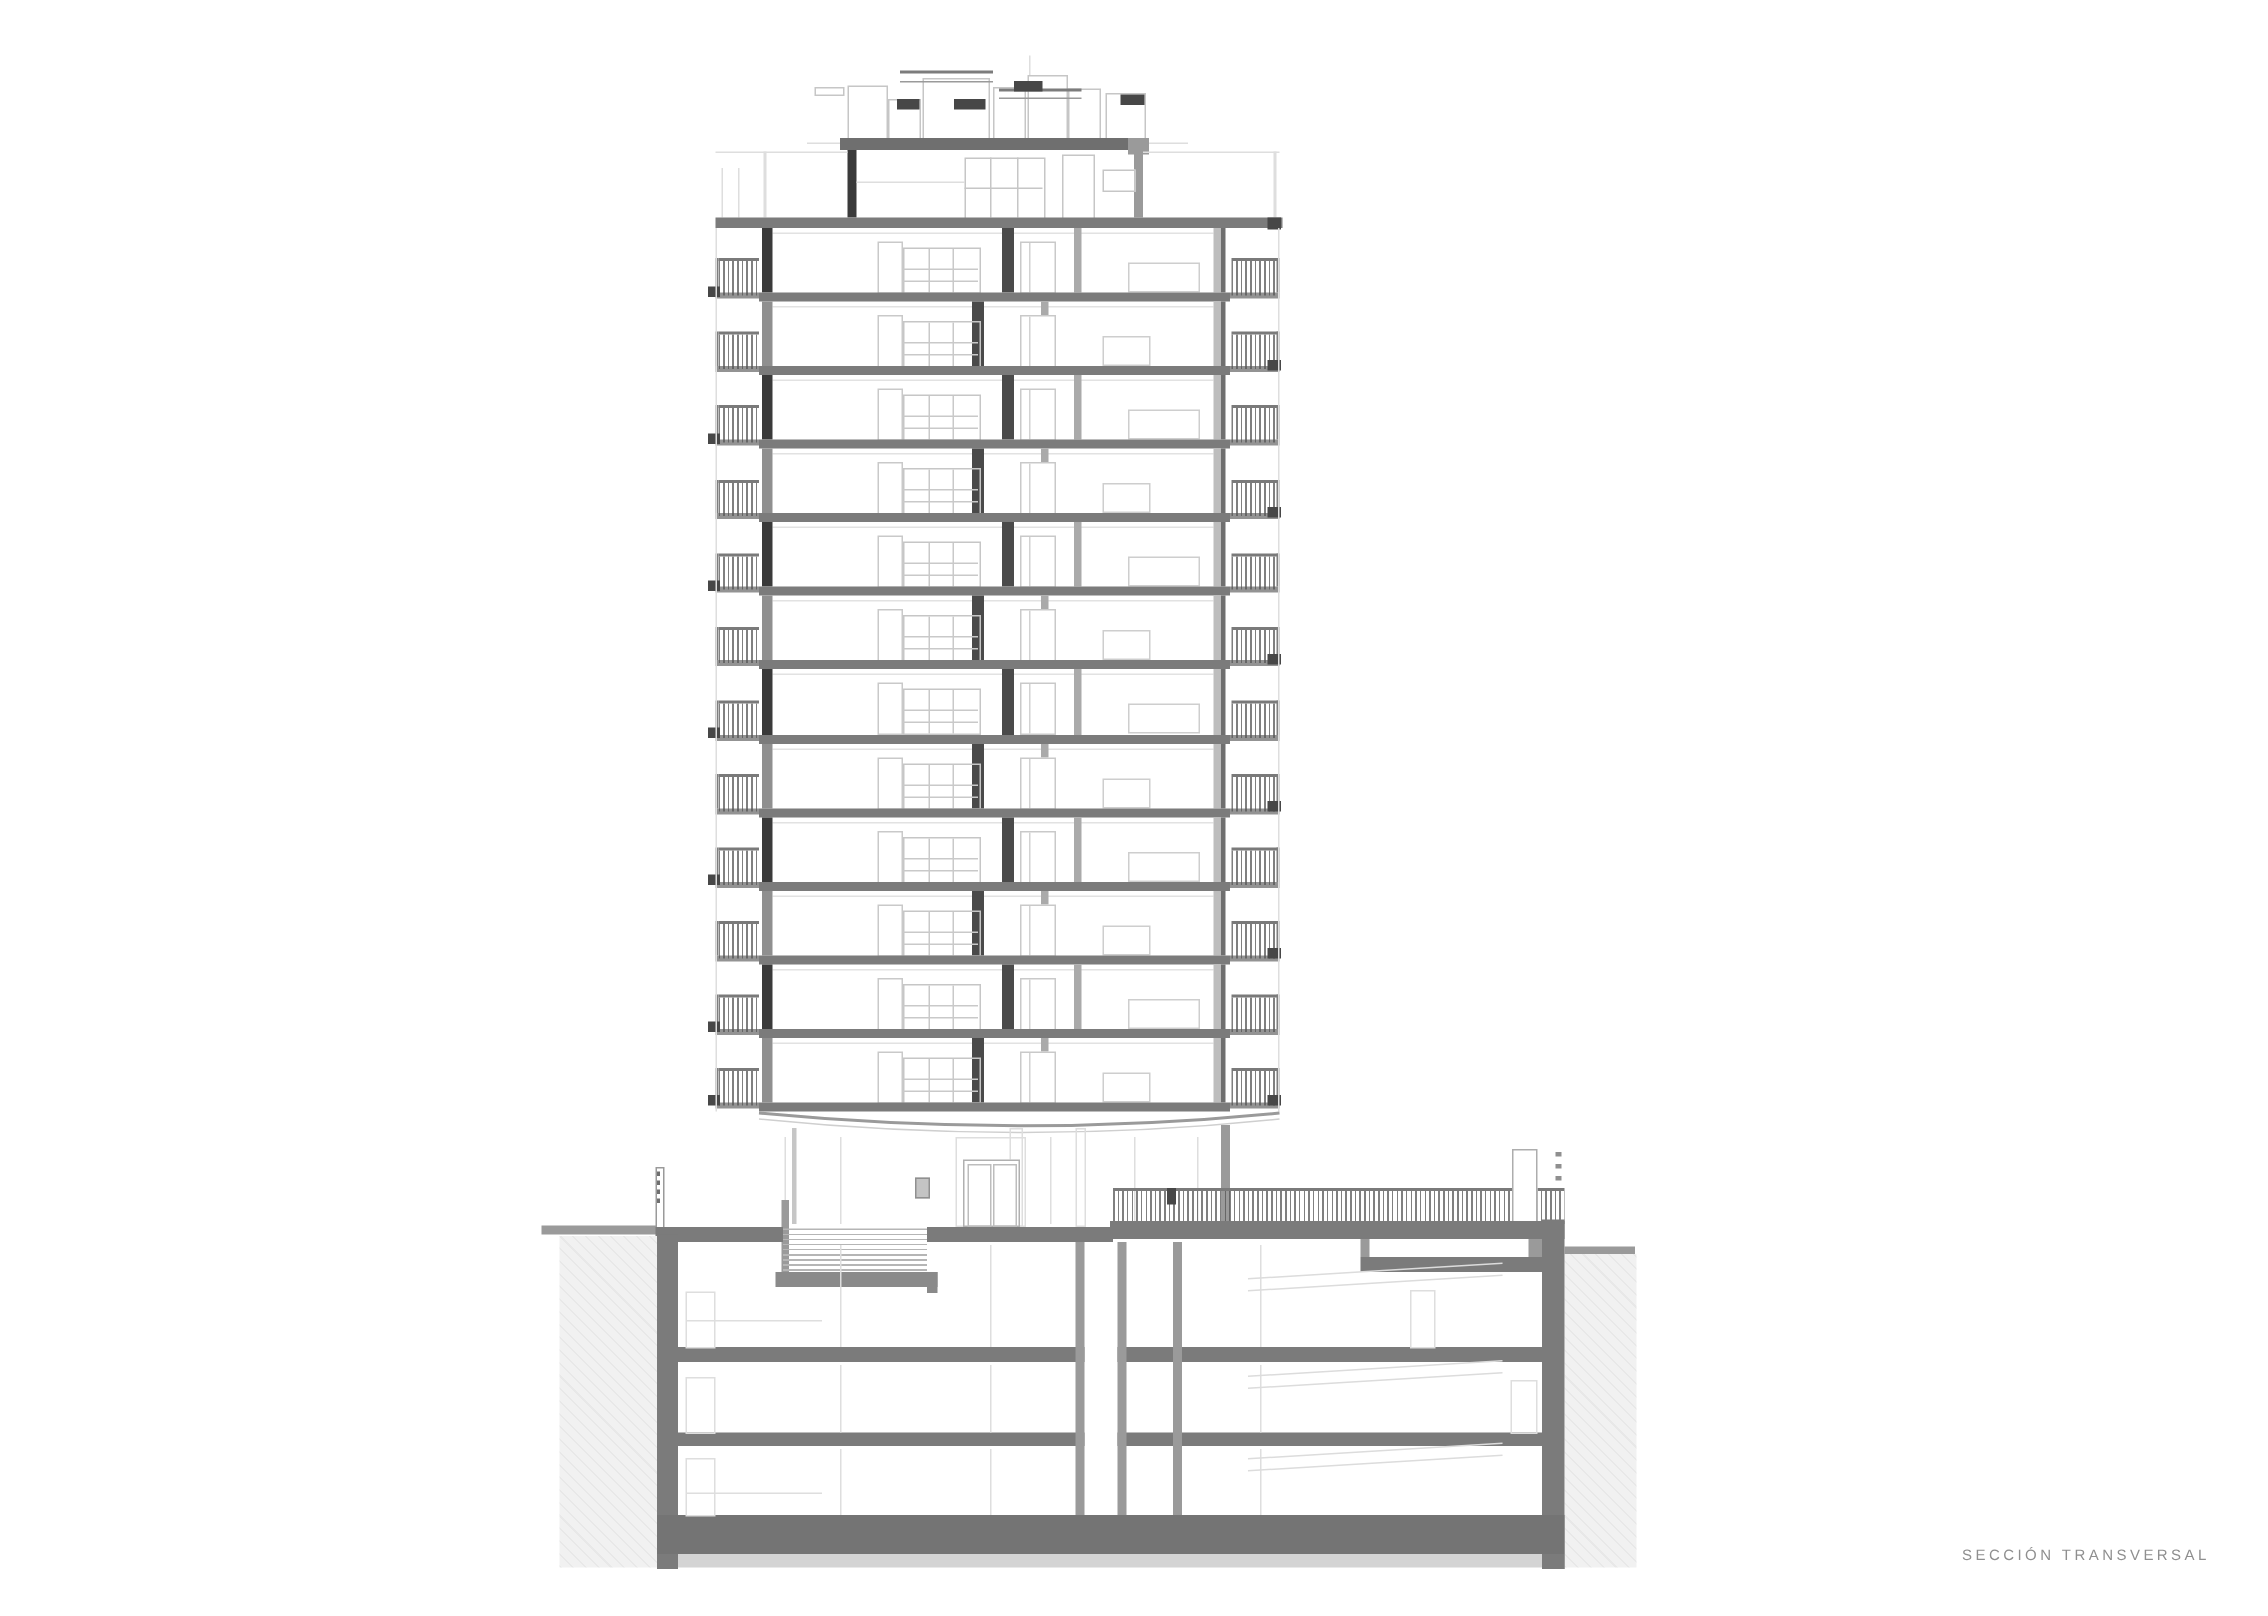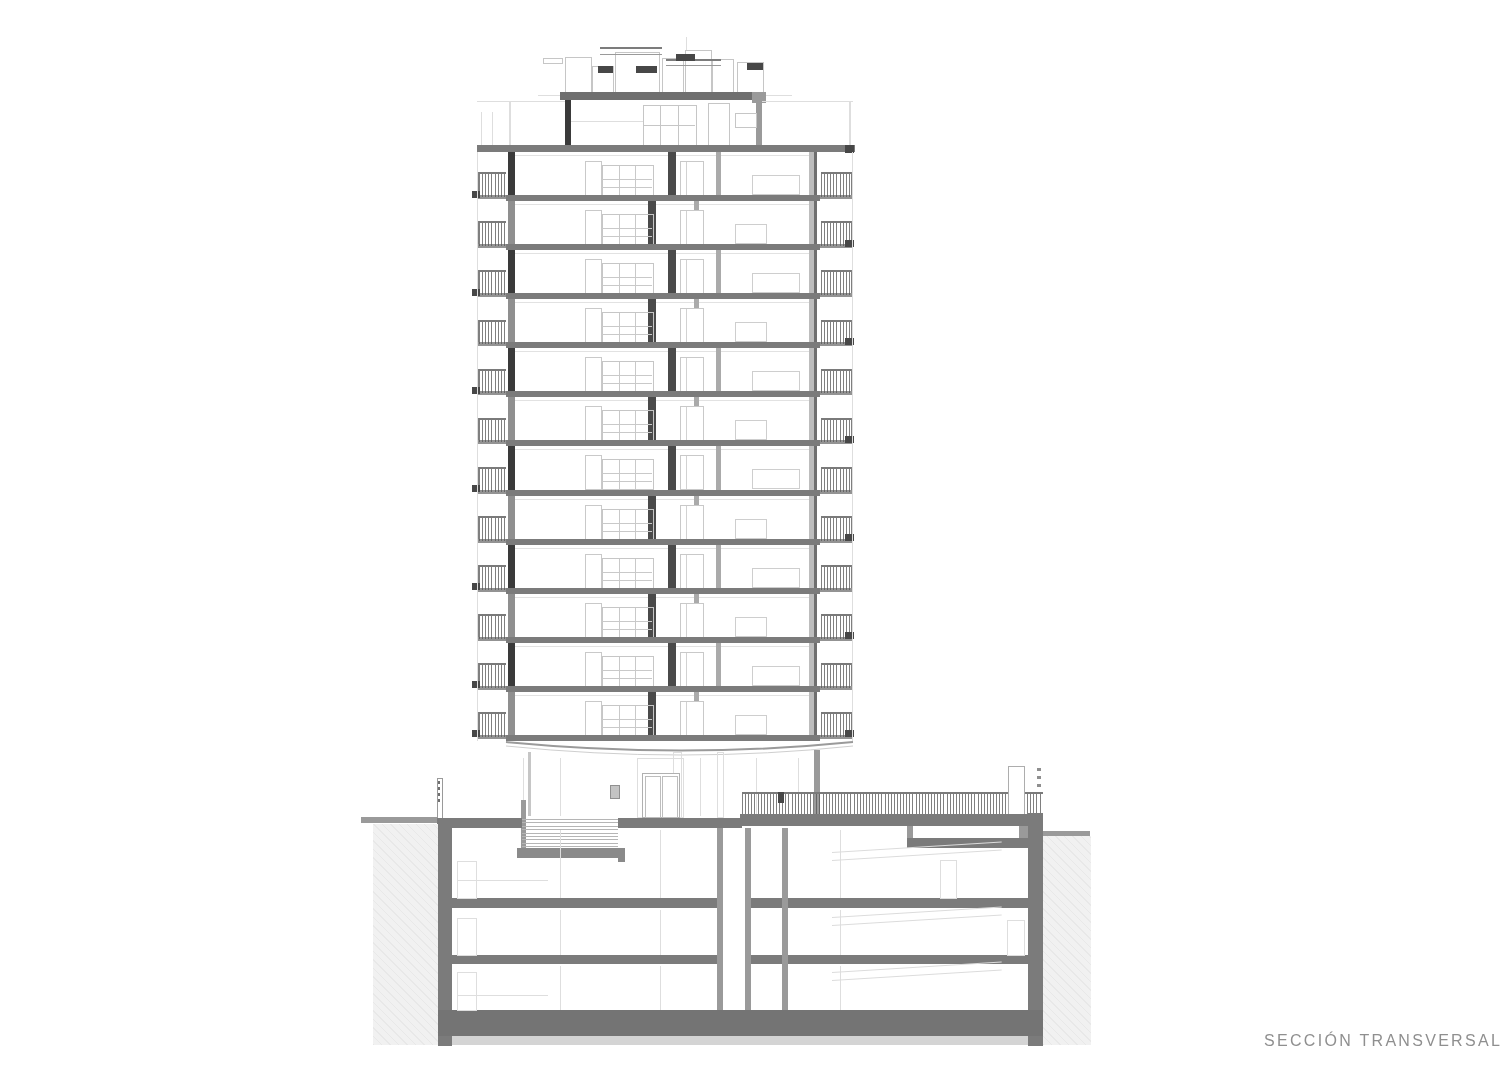--- a/index.html
+++ b/index.html
@@ -54,22 +54,22 @@
   .f-door{left:220px;top:9px;width:22px;height:33px;border:1px solid #c9c9c9;background:#fff;}
   .f-door::before{content:"";position:absolute;left:5px;top:0;bottom:0;width:1px;background:#d2d2d2;}
   .f-boxr{left:292px;top:23px;width:46px;height:18px;border:1px solid #cecece;background:#fff;}
   .floor:nth-child(even) .f-boxr{left:275px;width:30px;}
   .f-lblock{display:none;left:12px;top:38.5px;width:8px;height:7px;background:var(--block-dark,#474747);}
   .floor:nth-child(odd) .f-lblock{display:block;}
   .f-rblock{display:none;left:385px;top:38.5px;width:9px;height:7px;background:var(--block-dark,#474747);}
   .floor:nth-child(even) .f-rblock{display:block;}
   
   .caption{
-    left:1264px;top:1032px;width:200px;
-    font-size:16px;letter-spacing:2.3px;color:var(--caption-text,#8f8f8f);
+    left:1308px;top:1032px;width:200px;
+    font-size:10px;letter-spacing:2.3px;color:var(--caption-text,#8f8f8f);
     white-space:nowrap;
   }
   .tread{
     background:repeating-linear-gradient(180deg,#b5b5b5 0 1px,transparent 1px 3.4px);
   }
   .ramp{height:1px;background:#dcdcdc;transform:rotate(-3.5deg);transform-origin:left center;}
 </style>
 </head>
 <body>
 

